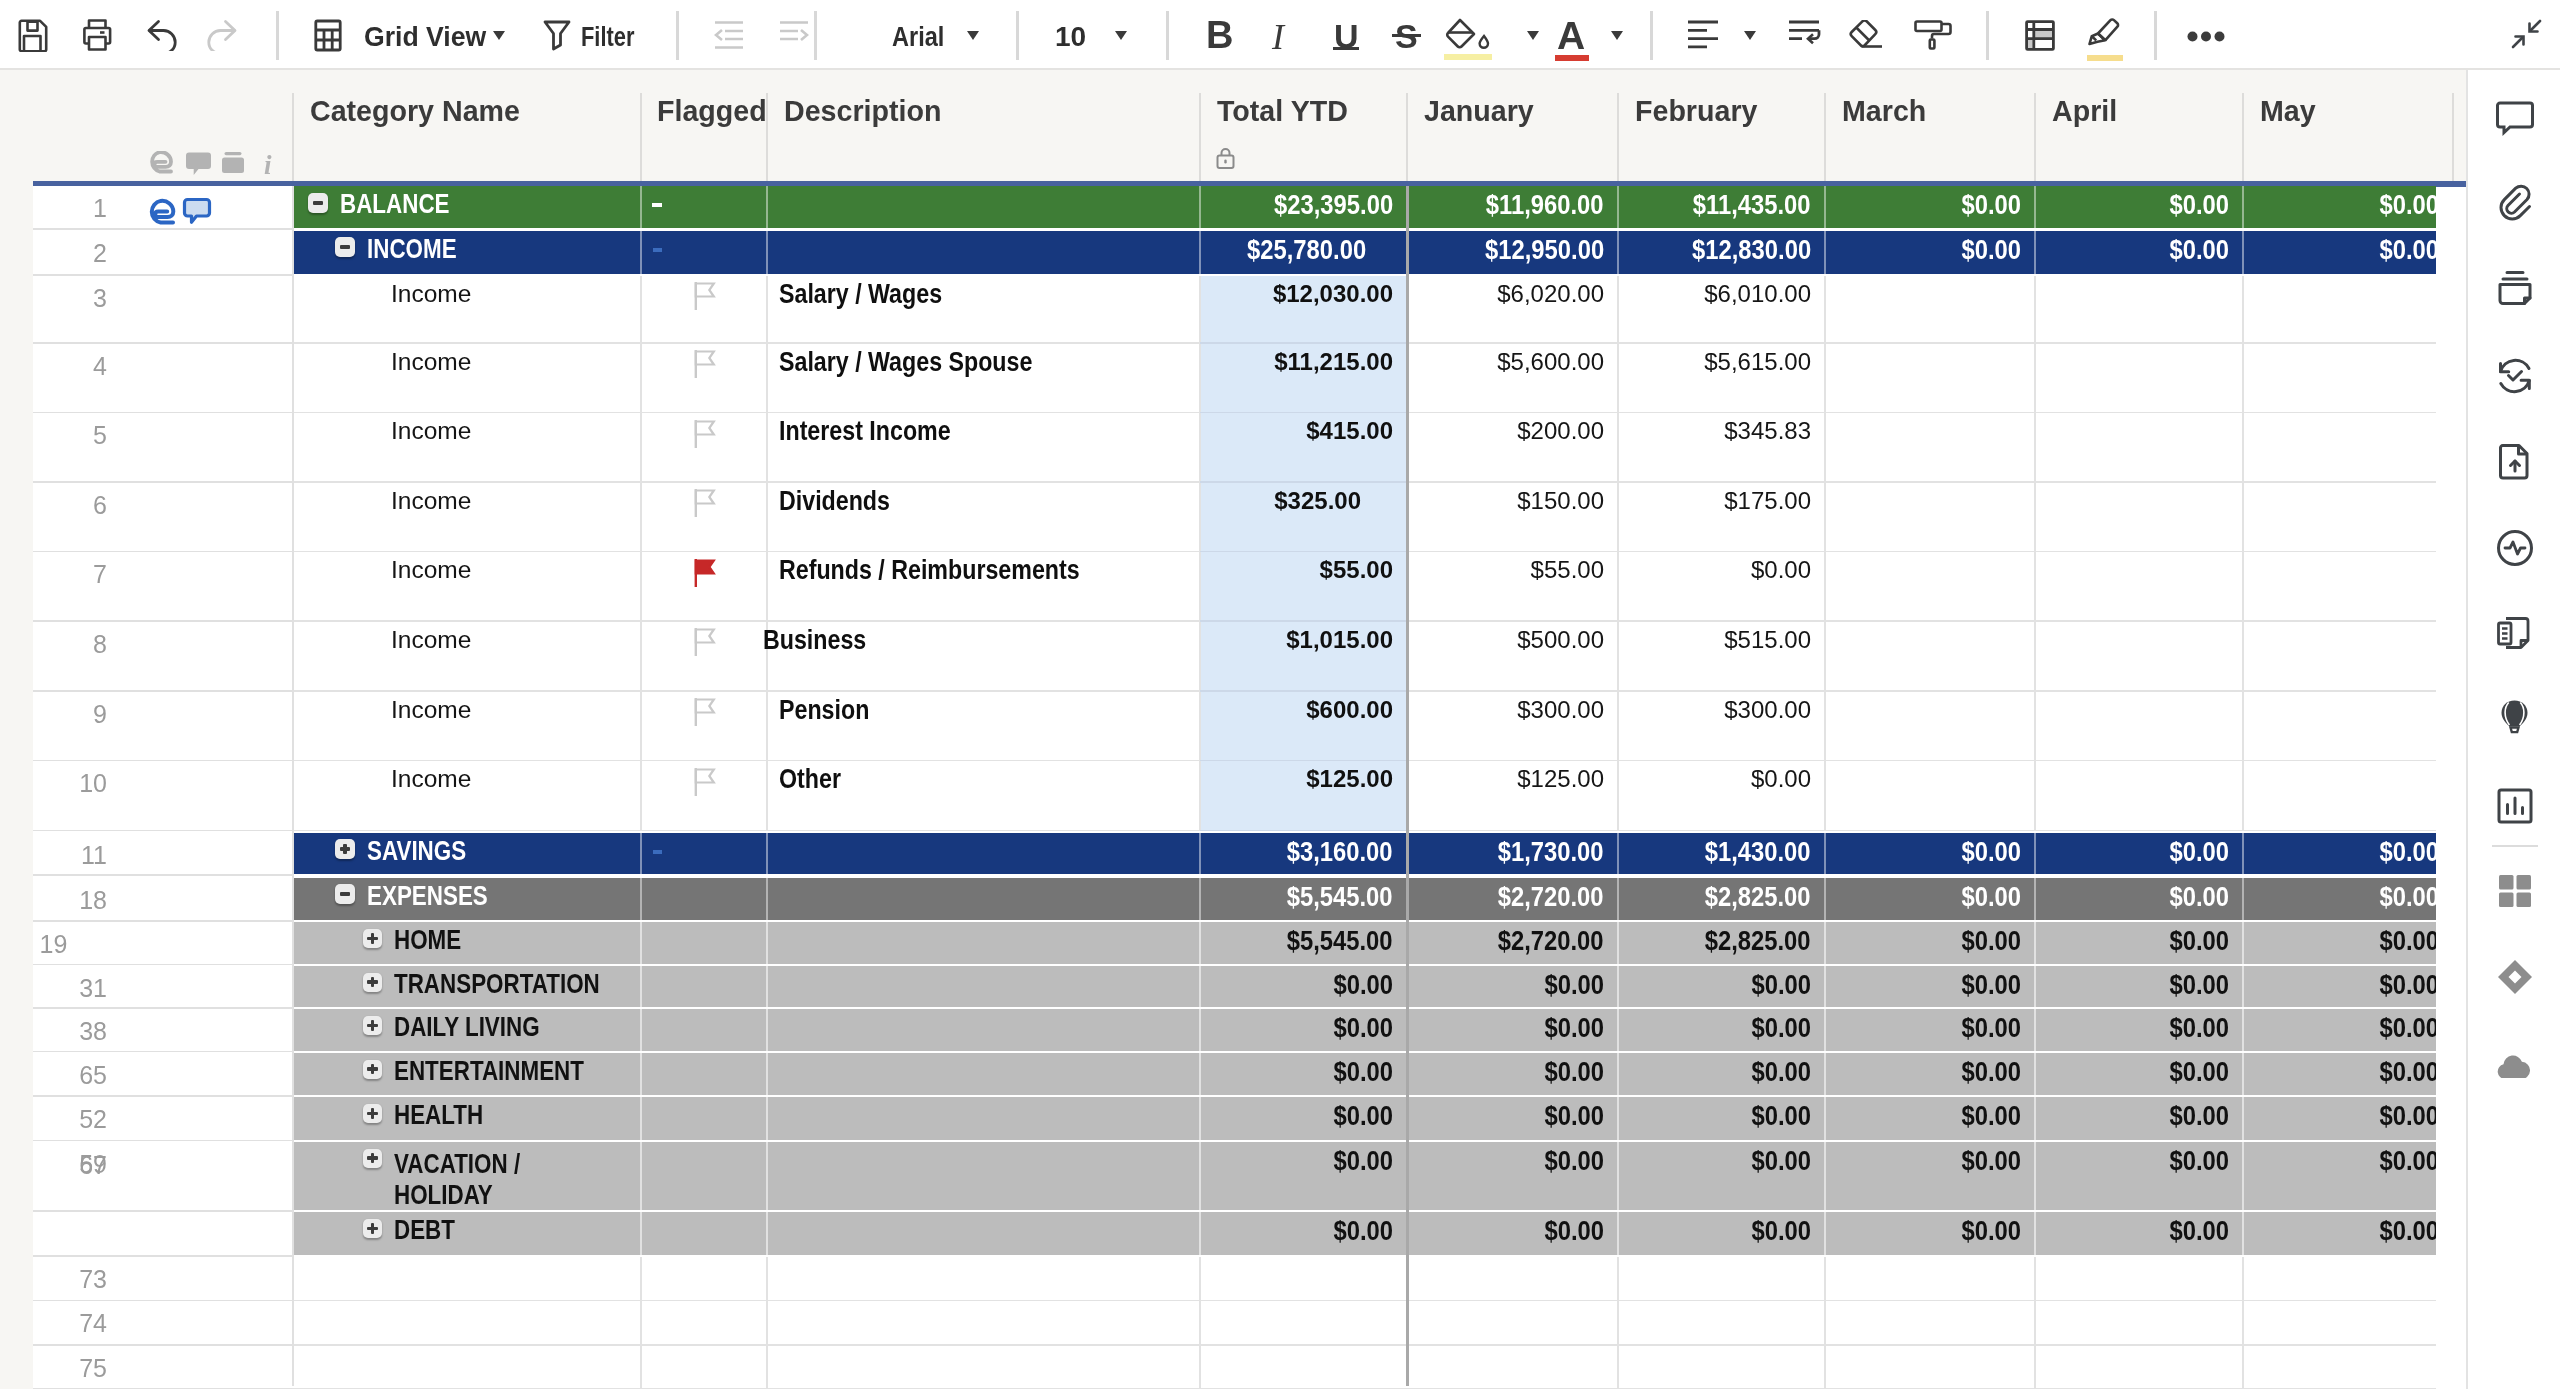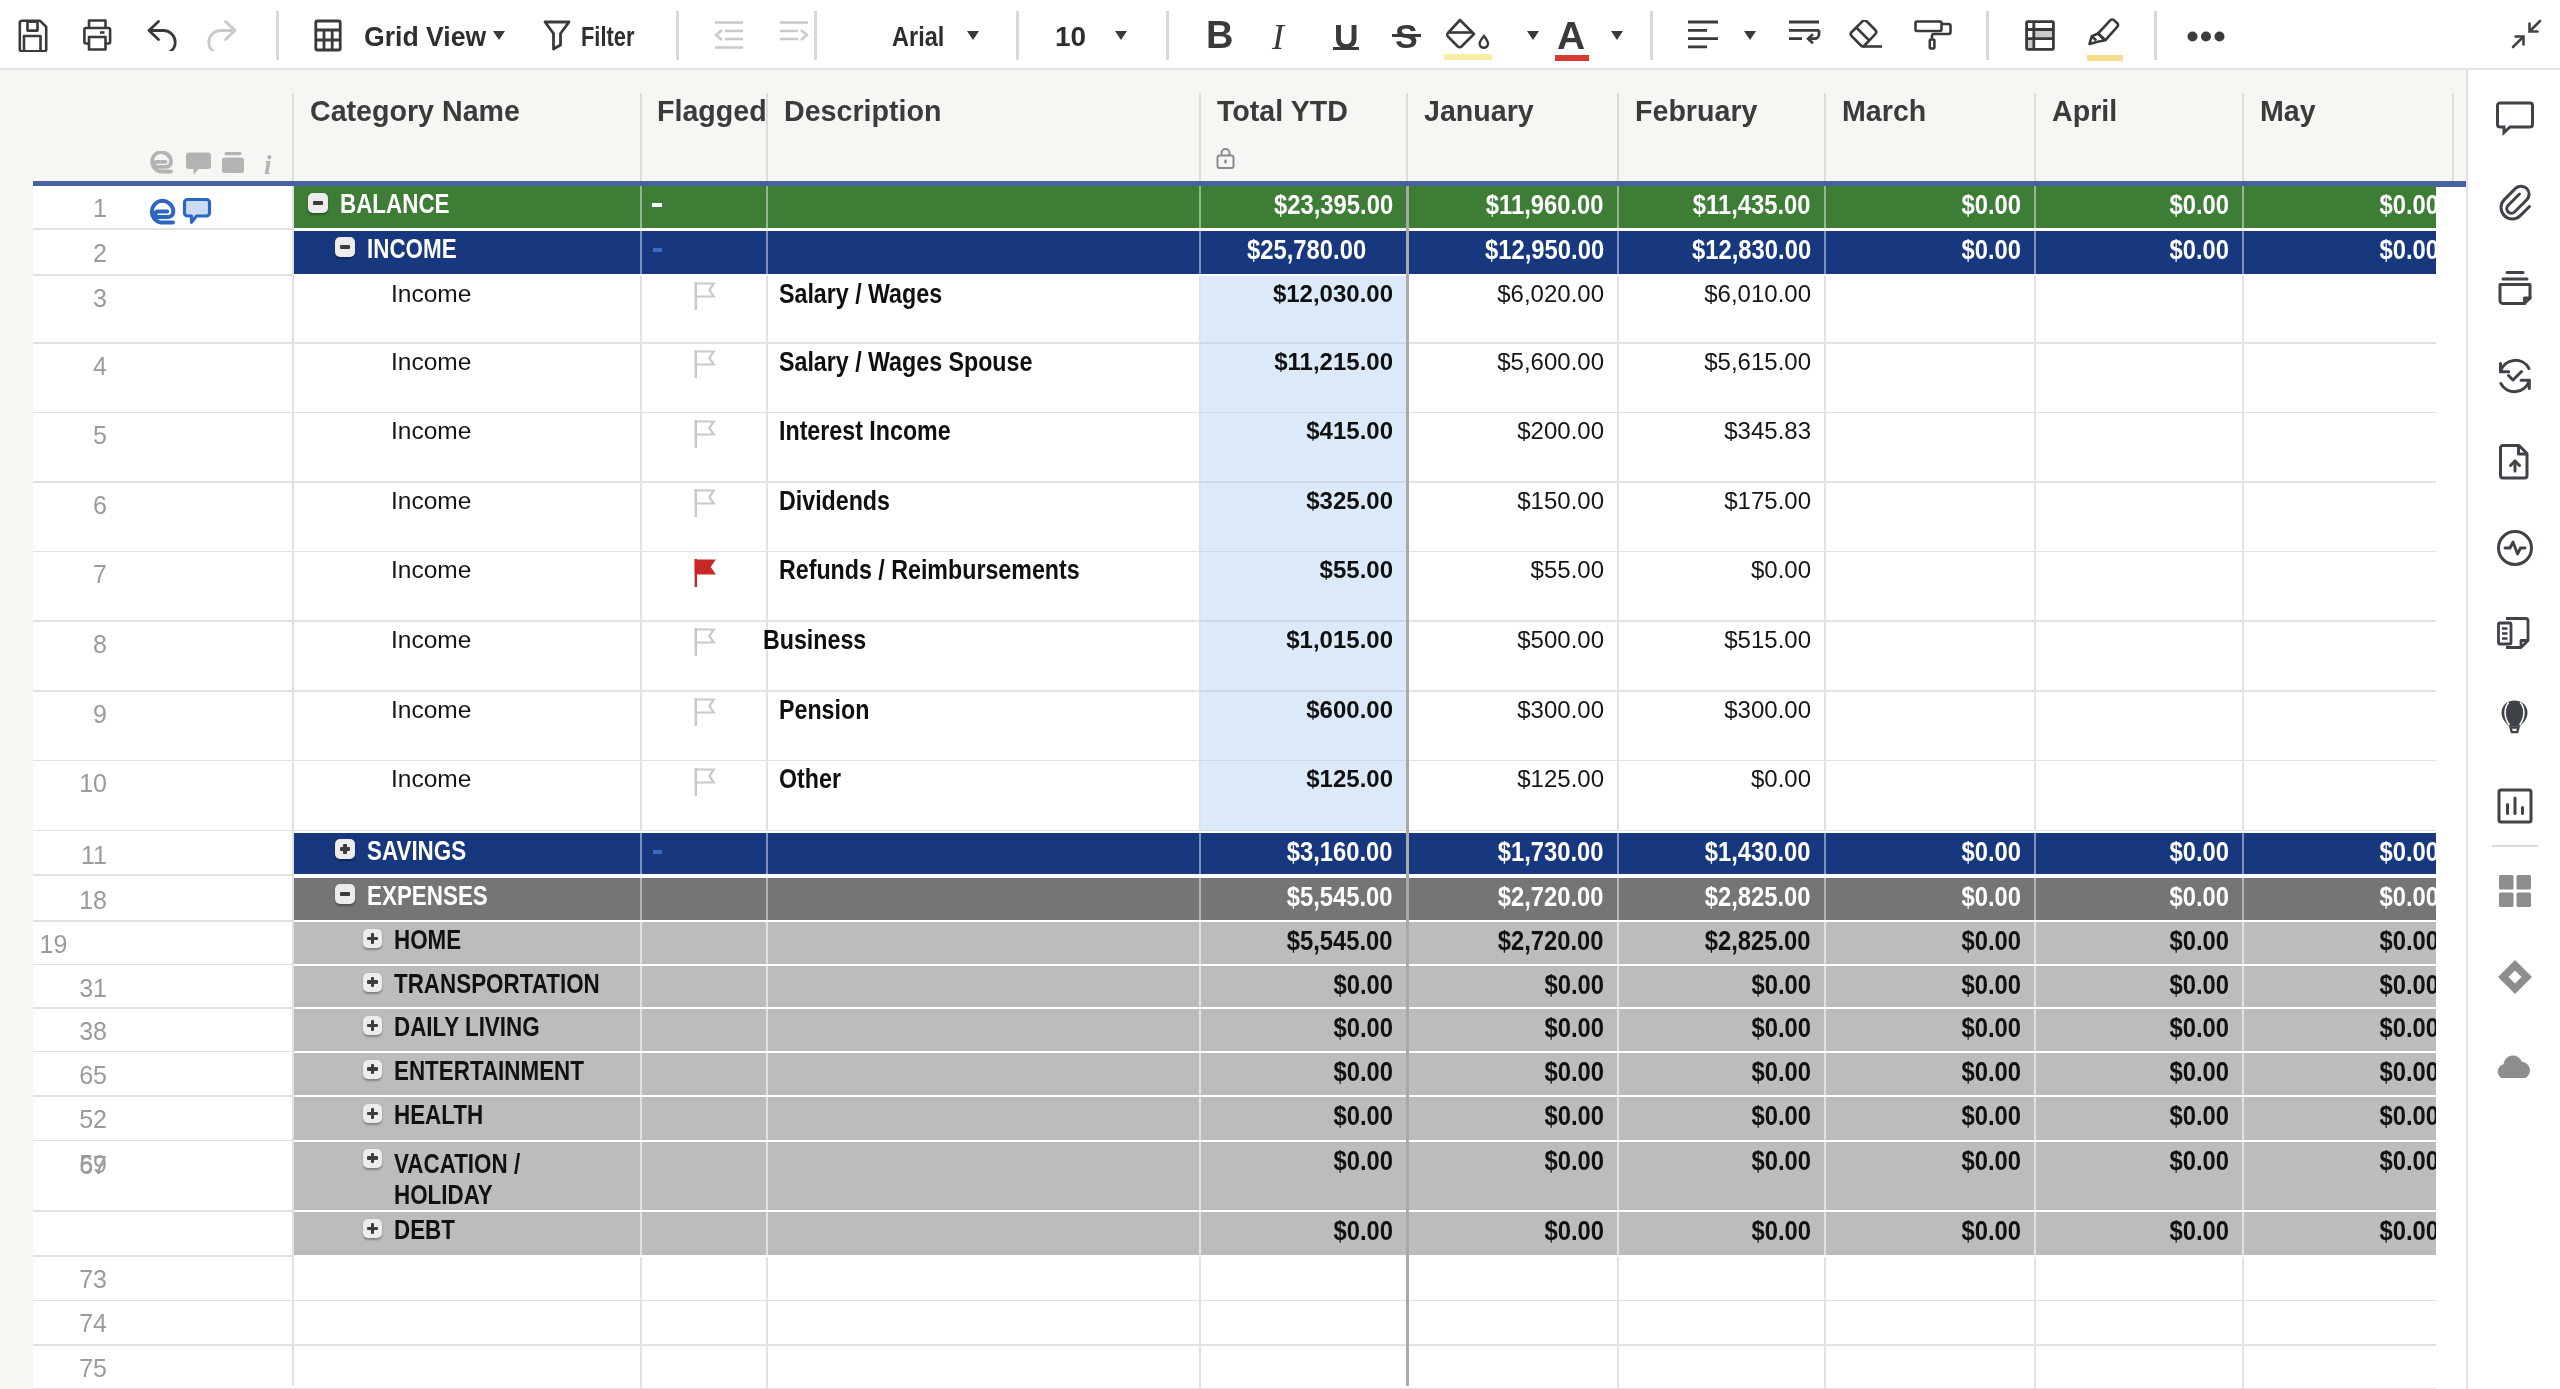--- a/index.html
+++ b/index.html
@@ -166,21 +166,21 @@
 <div class="a" style="left:1617px;top:482.5px;width:1.5px;height:68.0px;background:#e2e2e2"></div>
 <div class="a" style="left:1824px;top:482.5px;width:1.5px;height:68.0px;background:#e2e2e2"></div>
 <div class="a" style="left:2034px;top:482.5px;width:1.5px;height:68.0px;background:#e2e2e2"></div>
 <div class="a" style="left:2242px;top:482.5px;width:1.5px;height:68.0px;background:#e2e2e2"></div>
 <div class="a" style="left:391px;top:482.5px;height:36px;line-height:36px;font-size:24.5px;color:#151515">Income</div>
 <svg class="a" style="left:694px;top:489.0px" width="22" height="28" viewBox="0 0 22 28">
       <line x1="1.8" y1="0" x2="1.8" y2="28" stroke="#c9c9c9" stroke-width="2.4"></line>
       <path d="M1.8 1.5h18l-4.5 6.5 4.5 6.5h-18z" fill="none" stroke="#c9c9c9" stroke-width="2.2" stroke-linejoin="miter"></path>
     </svg>
 <div class="a" style="left:779px;top:482.5px;height:36px;line-height:36px;font-size:27px;font-weight:bold;color:#0f0f0f"><span style="display:inline-block;transform:scaleX(.86);transform-origin:0 50%">Dividends</span></div>
-<div class="a" style="left:1199px;top:482.5px;width:194px;height:36px;line-height:36px;text-align:right;font-size:24px;font-weight:bold;color:#101010">$325.00</div>
+<div class="a" style="left:1167px;top:482.5px;width:194px;height:36px;line-height:36px;text-align:right;font-size:24px;font-weight:bold;color:#101010">$325.00</div>
 <div class="a" style="left:1406px;top:482.5px;width:198px;height:36px;line-height:36px;text-align:right;font-size:24px;color:#161616">$150.00</div>
 <div class="a" style="left:1617px;top:482.5px;width:194px;height:36px;line-height:36px;text-align:right;font-size:24px;color:#161616">$175.00</div>
 <div class="a" style="left:33px;top:552px;width:259px;height:68px;background:#fff"></div>
 <div class="a" style="left:33px;top:620px;width:259px;height:1.5px;background:#e0e0e0"></div>
 <div class="a" style="left:0;top:552px;width:107px;height:44px;line-height:44px;text-align:right;font-size:25px;color:#9b9b9b">7</div>
 <div class="a" style="left:1200.5px;top:552px;width:205.5px;height:68px;background:#dbe9f8"></div>
 <div class="a" style="left:292px;top:620px;width:2144px;height:1.5px;background:#e2e2e2"></div>
 <div class="a" style="left:1200px;top:620px;width:206px;height:1.5px;background:#ccd8e8"></div>
 <div class="a" style="left:640px;top:552px;width:1.5px;height:68px;background:#e2e2e2"></div>
 <div class="a" style="left:766px;top:552px;width:1.5px;height:68px;background:#e2e2e2"></div>

